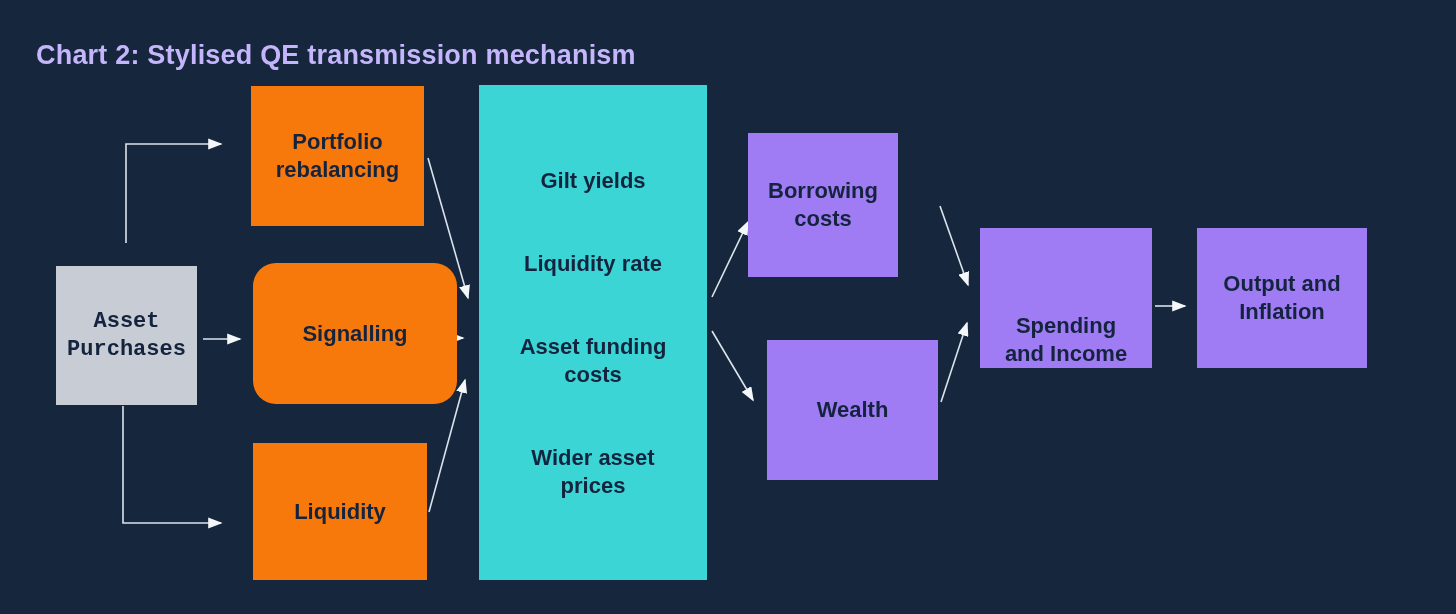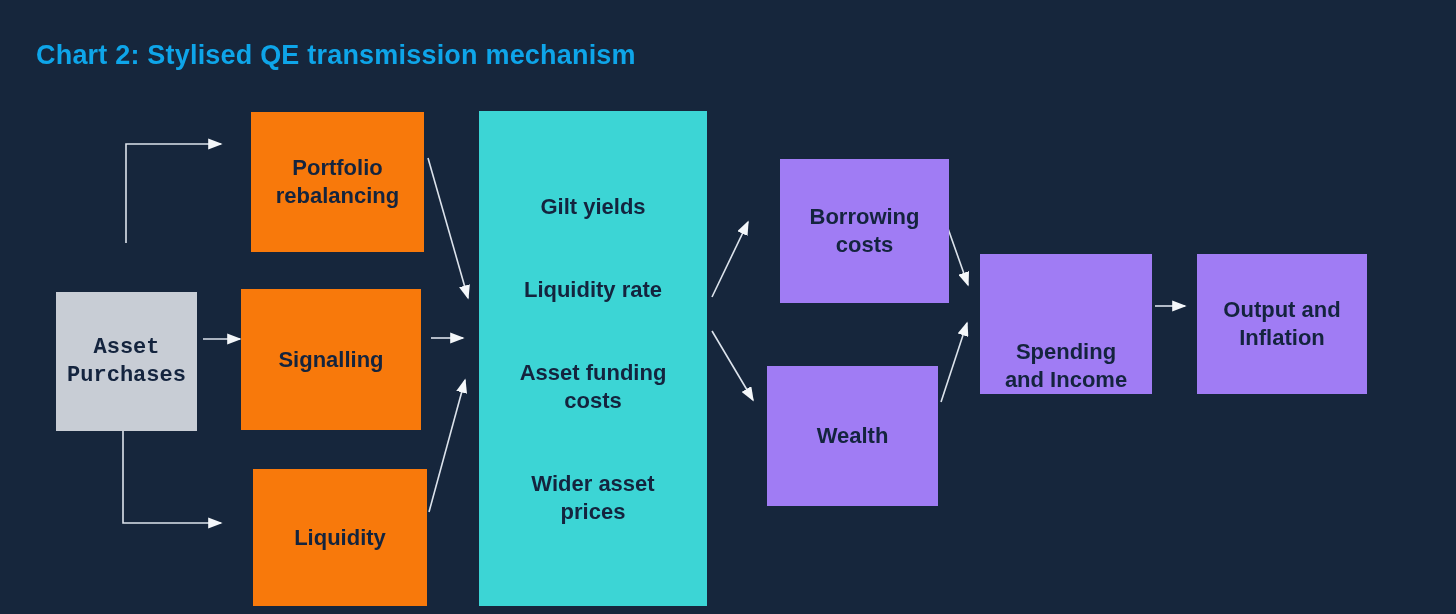--- a/index.html
+++ b/index.html
@@ -5,51 +5,50 @@
   html,body{margin:0;padding:0;background:#0c1524;}
   #stage{
     position:relative;
     width:1456px;height:614px;
     background:#16263C;
     font-family:"Liberation Sans", sans-serif;
     overflow:hidden;
   }
   #title{
     position:absolute;left:36px;top:40px;
-    color:#0ea5e9;font-size:27px;font-weight:bold;
+    color:#c4b5fd;font-size:27px;font-weight:bold;
     letter-spacing:0.2px;
   }
   .node{
     position:absolute;
     display:flex;align-items:center;justify-content:center;
     text-align:center;
     font-weight:bold;font-size:22px;line-height:28px;
     color:#14243E;
     white-space:pre-line;
-    margin-top:26px;
   }
   .orange{background:#F8790B;}
   .cyan{background:#3CD5D5;}
   .purple{background:#A07CF4;}
   .gray{background:#C8CDD5;font-family:Liberation Mono, monospace;}
 
   #n-asset{left:56px;top:266px;width:141px;height:139px;}
   #n-portfolio{left:251px;top:86px;width:173px;height:140px;}
-  #n-signalling{left:241px;top:263px;width:180px;height:141px;}
+  #n-signalling{left:253px;top:263px;width:204px;height:141px;border-radius:23px;}
   #n-liquidity{left:253px;top:443px;width:174px;height:137px;}
   #n-channels{
     left:479px;top:85px;width:228px;height:495px;
     display:flex;flex-direction:column;align-items:center;justify-content:flex-start;
     padding-top:82px;box-sizing:border-box;gap:55px;
   }
   #n-channels .channel-item{
     font-weight:bold;font-size:22px;line-height:28px;color:#14243E;
     text-align:center;white-space:pre-line;
   }
-  #n-borrowing{left:780px;top:133px;width:169px;height:144px;}
+  #n-borrowing{left:748px;top:133px;width:150px;height:144px;}
   #n-wealth{left:767px;top:340px;width:171px;height:140px;}
   #n-spending{left:980px;top:228px;width:172px;height:140px;align-items:flex-end;}
   #n-output{left:1197px;top:228px;width:170px;height:140px;}
 
   #arrows{position:absolute;left:0;top:0;width:1456px;height:614px;pointer-events:none;}
   #arrows line, #arrows polyline{
     stroke:#DCE3EC;stroke-width:1.6;fill:none;
   }
 </style>
 </head>

